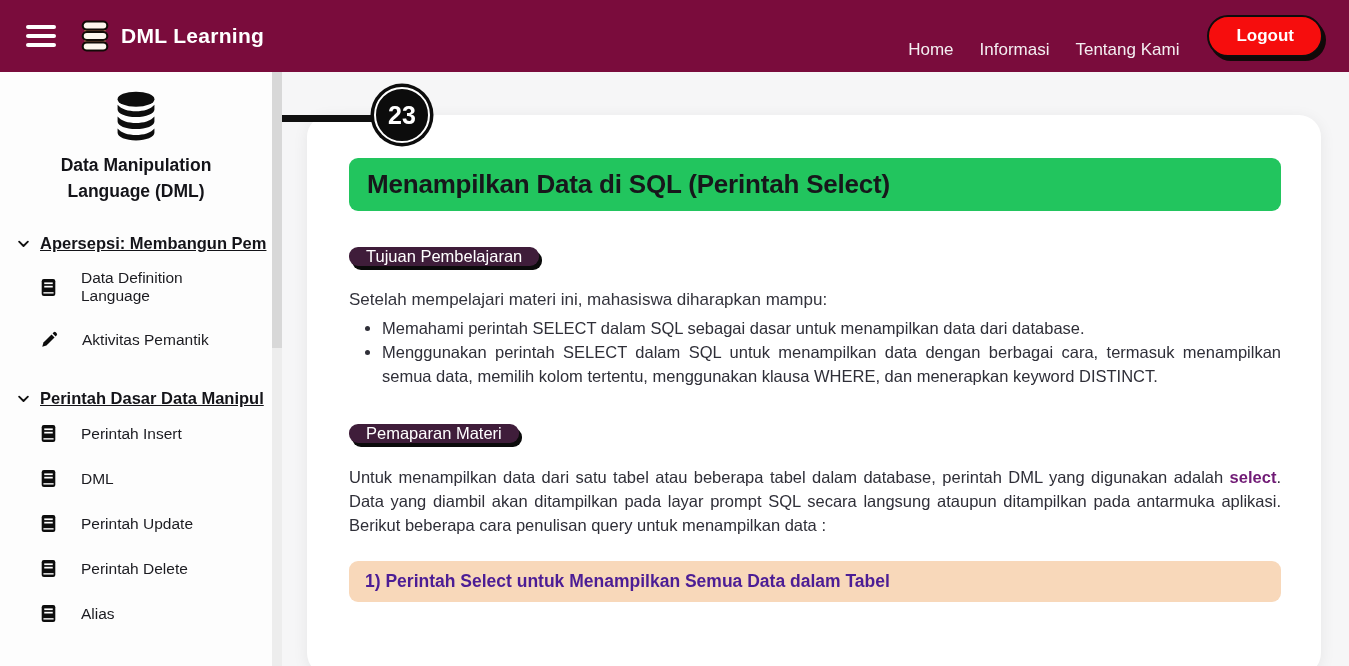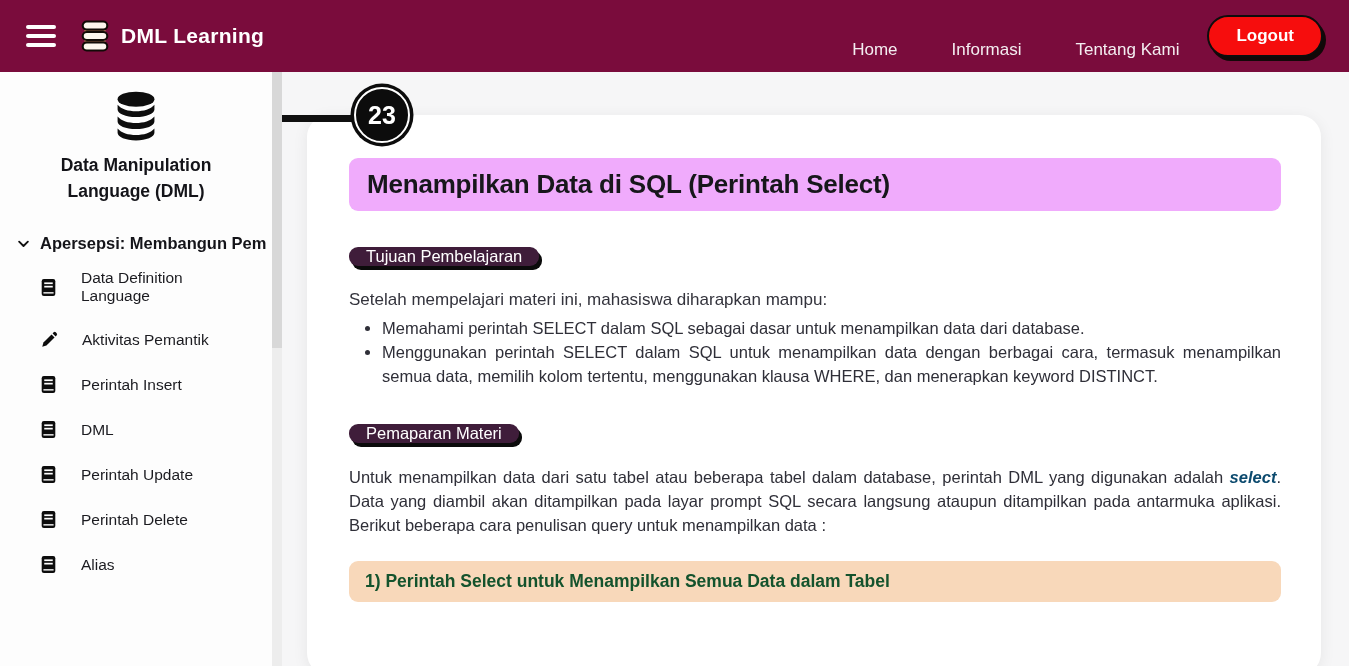--- a/index.html
+++ b/index.html
@@ -11,21 +11,21 @@
 
   
   .navbar {
     height:72px; background:#7a0c3c; display:flex; align-items:center;
     padding:0 26px; color:#fff;
   }
   .hamburger { width:30px; display:flex; flex-direction:column; gap:5px; cursor:pointer; }
   .hamburger span { display:block; height:4px; border-radius:2px; background:#fff; }
   .brand { display:flex; align-items:center; gap:11px; margin-left:24px; }
   .brand-title { font-size:21px; font-weight:700; letter-spacing:.3px; }
-  .nav-links { margin-left:auto; display:flex; align-items:flex-end; gap:54px;margin-top:28px; }
+  .nav-links { margin-left:auto; display:flex; align-items:flex-end; gap:26px;margin-top:28px; }
   .nav-link { font-size:17px; color:#f4eef1; cursor:pointer; }
   .logout-btn {
     margin-left:28px; background:#f60d0d; color:#fff; font-size:17px; font-weight:700;
     border:2px solid #0d0d0d; border-radius:999px; padding:9px 27px;
     box-shadow:3px 4px 0 #120808; cursor:pointer;
     font-family:"Liberation Sans","DejaVu Sans",sans-serif;
   }
 
   
   .shell { display:flex; height:594px; }
@@ -35,70 +35,70 @@
     width:272px; background:#fdfdfd; padding-top:18px; flex-shrink:0; overflow:hidden;
   }
   .sidebar-db-icon { display:flex; justify-content:center; margin-bottom:10px; }
   .sidebar-title {
     text-align:center; font-weight:700; font-size:17.5px; color:#141419;
     line-height:26px; width:210px; margin:0 auto;
   }
   .section-header {
     display:flex; align-items:center; gap:9px; margin:30px 0 0 16px;
     font-weight:700; font-size:16.5px; color:#141419; white-space:nowrap;
-    overflow:hidden; cursor:pointer;
+    overflow:hidden; cursor:pointer;text-decoration:underline;
   }
   .section-header .chev { flex-shrink:0; display:flex; }
   .side-item {
     display:flex; align-items:center; gap:24px; width:240px; margin:6px 0 0 20px;
     padding:10px 8px 10px 20px; border-radius:10px; font-size:15.5px; color:#1b1b20;
     cursor:pointer;
   }
   .side-item.active { background:#fbdfc6; }
   .side-item .ic { display:flex; flex-shrink:0; }
 
   
   .scroll-strip { width:10px; background:#ededed; position:relative; flex-shrink:0; }
   .scroll-thumb { position:absolute; top:0; left:0; width:10px; height:276px; background:#d8d8d8; }
 
   
   .main { flex:1; position:relative; background:#f6f6f7; overflow:hidden; }
   .connector-line {
     position:absolute; left:-10px; top:43px; width:112px; height:7px; background:#101010; z-index:1;
   }
   .lesson-badge {
-    position:absolute; left:72px; top:15px; width:56px; height:56px; border-radius:50%;
+    position:absolute; left:92px; top:15px; width:56px; height:56px; border-radius:50%;
     background:#0c0c0c; border:2.5px solid #fff; box-shadow:0 0 0 3.5px #0c0c0c;
     color:#fff; font-size:25px; font-weight:700; display:flex; align-items:center;
     justify-content:center; z-index:2;
   }
   .card {
     margin:43px 28px 0 25px; min-height:560px; background:#fff; border-radius:22px;
     padding:43px 40px 40px 42px; box-shadow:0 3px 16px rgba(0,0,0,.07);
   }
   .page-heading {
-    background:#f0abfc; border-radius:9px; padding:11px 18px; font-size:26px;
+    background:#22c55e; border-radius:9px; padding:11px 18px; font-size:26px;
     font-weight:700; color:#17171b; letter-spacing:-.2px;
   }
   .pill-badge {
     display:inline-block; margin-top:36px; background:#3f1d3a; color:#fff;
     font-size:16.5px; padding:0 17px; border-radius:9px; box-shadow:3px 4px 0 #0b0b0b;
   }
   .intro-text { margin-top:24px; font-size:17px; color:#33333c; }
   .objective-list {
     margin-top:6px; padding-left:33px; font-size:16.5px; line-height:24px;
     color:#2f2f38; text-align:justify;
   }
   .material-para {
     margin-top:22px; font-size:16.5px; line-height:24px; color:#2f2f38; text-align:justify;
   }
-  .material-para b { color:#0c4a6e;font-style:italic; }
+  .material-para b { color:#701a75; }
   .sub-heading {
     margin-top:24px; background:#f8d8ba; border-radius:9px; padding:10px 16px;
-    font-size:17.5px; font-weight:700; color:#14532d;
+    font-size:17.5px; font-weight:700; color:#4c1d95;
   }
 </style>
 </head>
 <body>
 
 <div class="navbar">
   <div class="hamburger">
     <span></span>
       <span></span>
       <span></span>
@@ -157,20 +157,28 @@
     <div class="side-item">
       <span class="ic">
         <svg width="18" height="18" viewBox="0 0 24 24" fill="#0d0d0d">
             <path d="M3 21l1.6-5.6L15.4 4.6l4 4L8.6 19.4 3 21z"></path>
             <path d="M16.8 3.2l1.4-1.4a2 2 0 0 1 2.8 0l1.2 1.2a2 2 0 0 1 0 2.8l-1.4 1.4-4-4z"></path>
           </svg>
       </span>
       <span>Aktivitas Pemantik</span>
     </div>
 
+    <div class="section-header">
+      <span class="chev">
+        <svg width="15" height="15" viewBox="0 0 24 24" fill="none" stroke="#111" stroke-width="3" stroke-linecap="round" stroke-linejoin="round">
+            <polyline points="5 9 12 16 19 9"></polyline>
+          </svg>
+      </span>
+      <span>Perintah Dasar Data Manipul</span>
+    </div>
     <div class="side-item">
       <span class="ic">
         <svg width="17" height="19" viewBox="0 0 20 22">
             <rect x="2" y="1" width="16" height="20" rx="2.5" fill="#0d0d0d"></rect>
             <rect x="5" y="5" width="10" height="2" fill="#fff"></rect>
             <rect x="5" y="9" width="10" height="2" fill="#fff"></rect>
             <rect x="4" y="16.5" width="12" height="1.6" fill="#fff"></rect>
           </svg>
       </span>
       <span>Perintah Insert</span>

